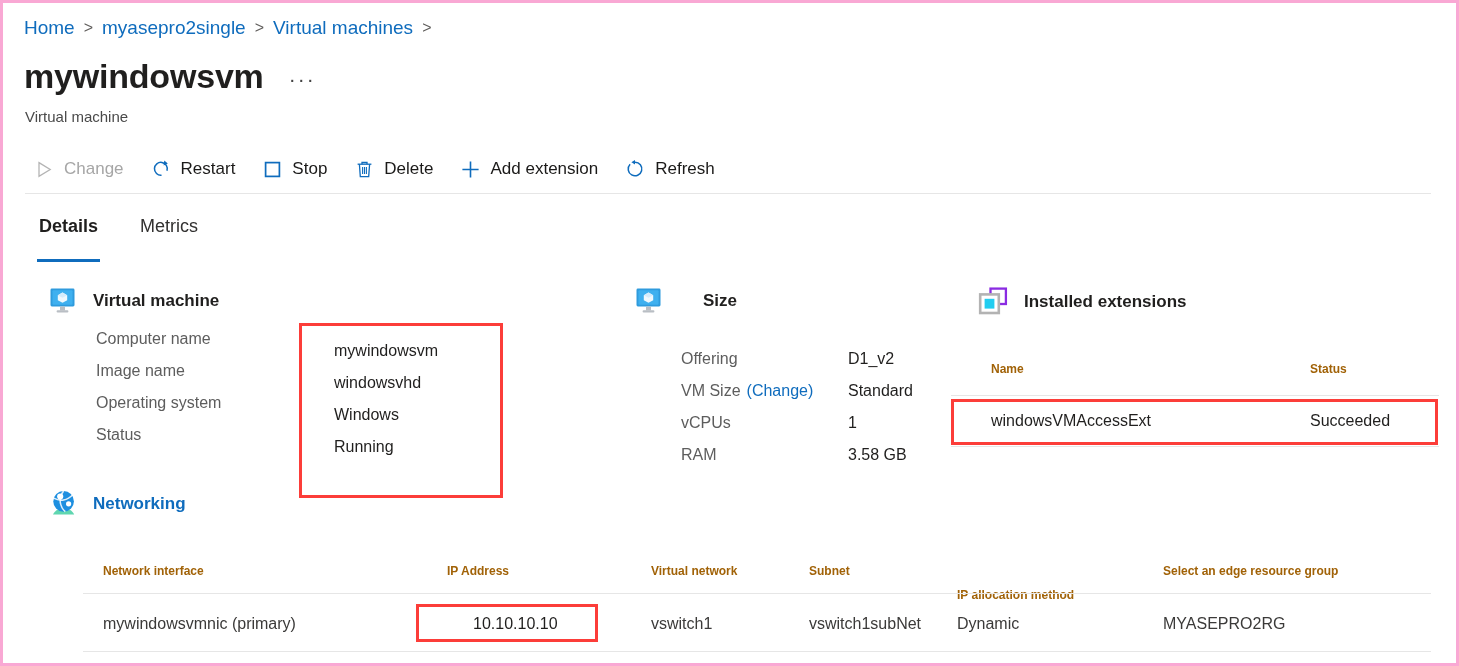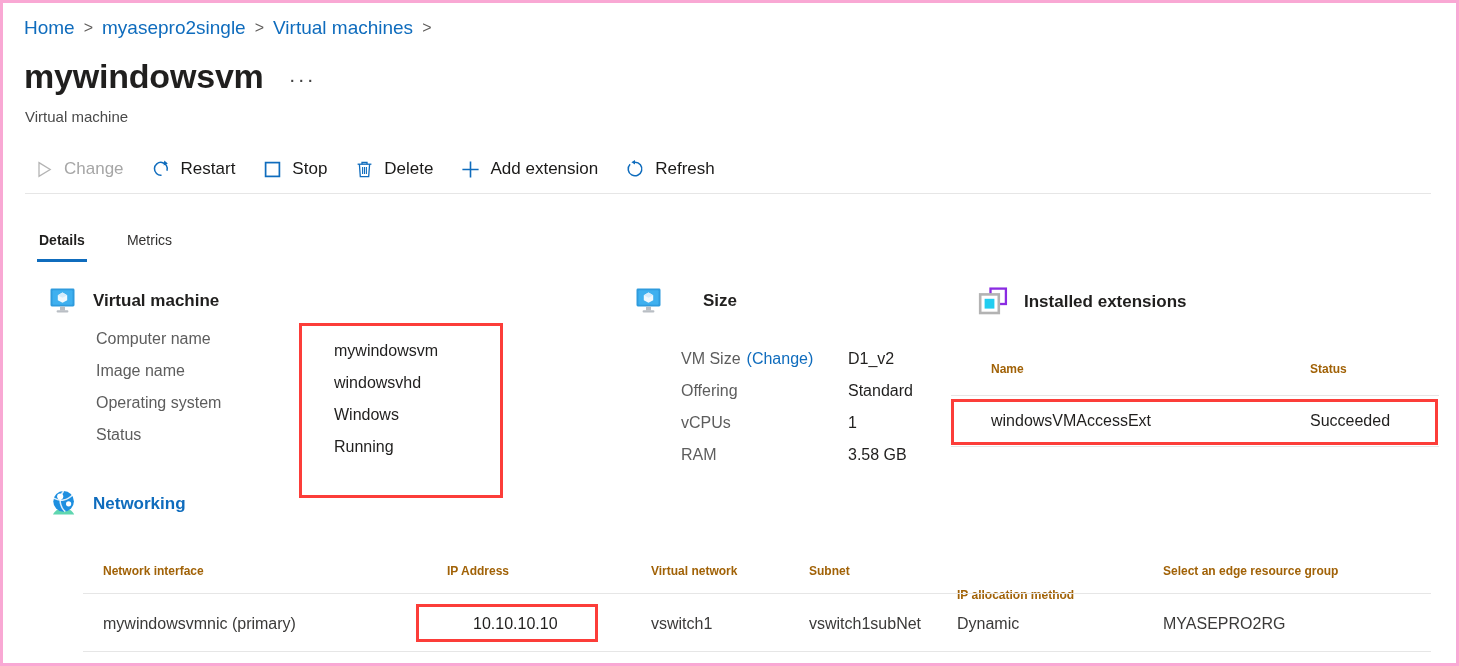--- a/index.html
+++ b/index.html
@@ -110,27 +110,26 @@
   }
 
   
   .tabs {
     position: absolute;
     left: 34px; top: 208px;
     display: flex; align-items: flex-start;
   }
   .tab {
     position: relative;
-    padding: 4px 2px 11px 2px;
+    padding: 4px 2px 25px 2px;
     margin-right: 38px;
-    font-size: 14px;
+    font-size: 18px;
     color: #323130;
     cursor: pointer;
     line-height: 22px;
-    margin-top: 14px;
   }
   .tab.active { font-weight: 600; color: #201f1e; }
   .tab.active::after {
     content: "";
     position: absolute;
     left: 0; right: 0; bottom: 0;
     height: 3px;
     background: #0f6cbd;
   }
 
@@ -344,26 +343,26 @@
         <path d="M13.5 5.6 L18.2 8.2 L13.5 10.8 L8.8 8.2 Z" fill="#d6ecfb"></path>
         <rect x="11" y="19.5" width="5" height="4" fill="#b9bec4"></rect>
         <rect x="7.6" y="23.2" width="11.8" height="2.3" rx="1" fill="#b9bec4"></rect>
       </svg>
     </span>
     <span class="section-title">Size</span>
   </div>
 
   <div class="kv" style="left:678px; top:340px;">
     <div class="kv-row">
+        <span class="kv-key">Offering</span>
+      </div>
+    <div class="kv-row">
       <span class="kv-key">VM Size</span>
       <span class="inline-link" style="margin-left:6px;">(Change)</span>
     </div>
-    <div class="kv-row">
-        <span class="kv-key">Offering</span>
-      </div>
     <div class="kv-row">
         <span class="kv-key">vCPUs</span>
       </div>
     <div class="kv-row">
         <span class="kv-key">RAM</span>
       </div>
   </div>
 
   <div class="kv" style="left:845px; top:340px;">
     <div class="kv-row">

